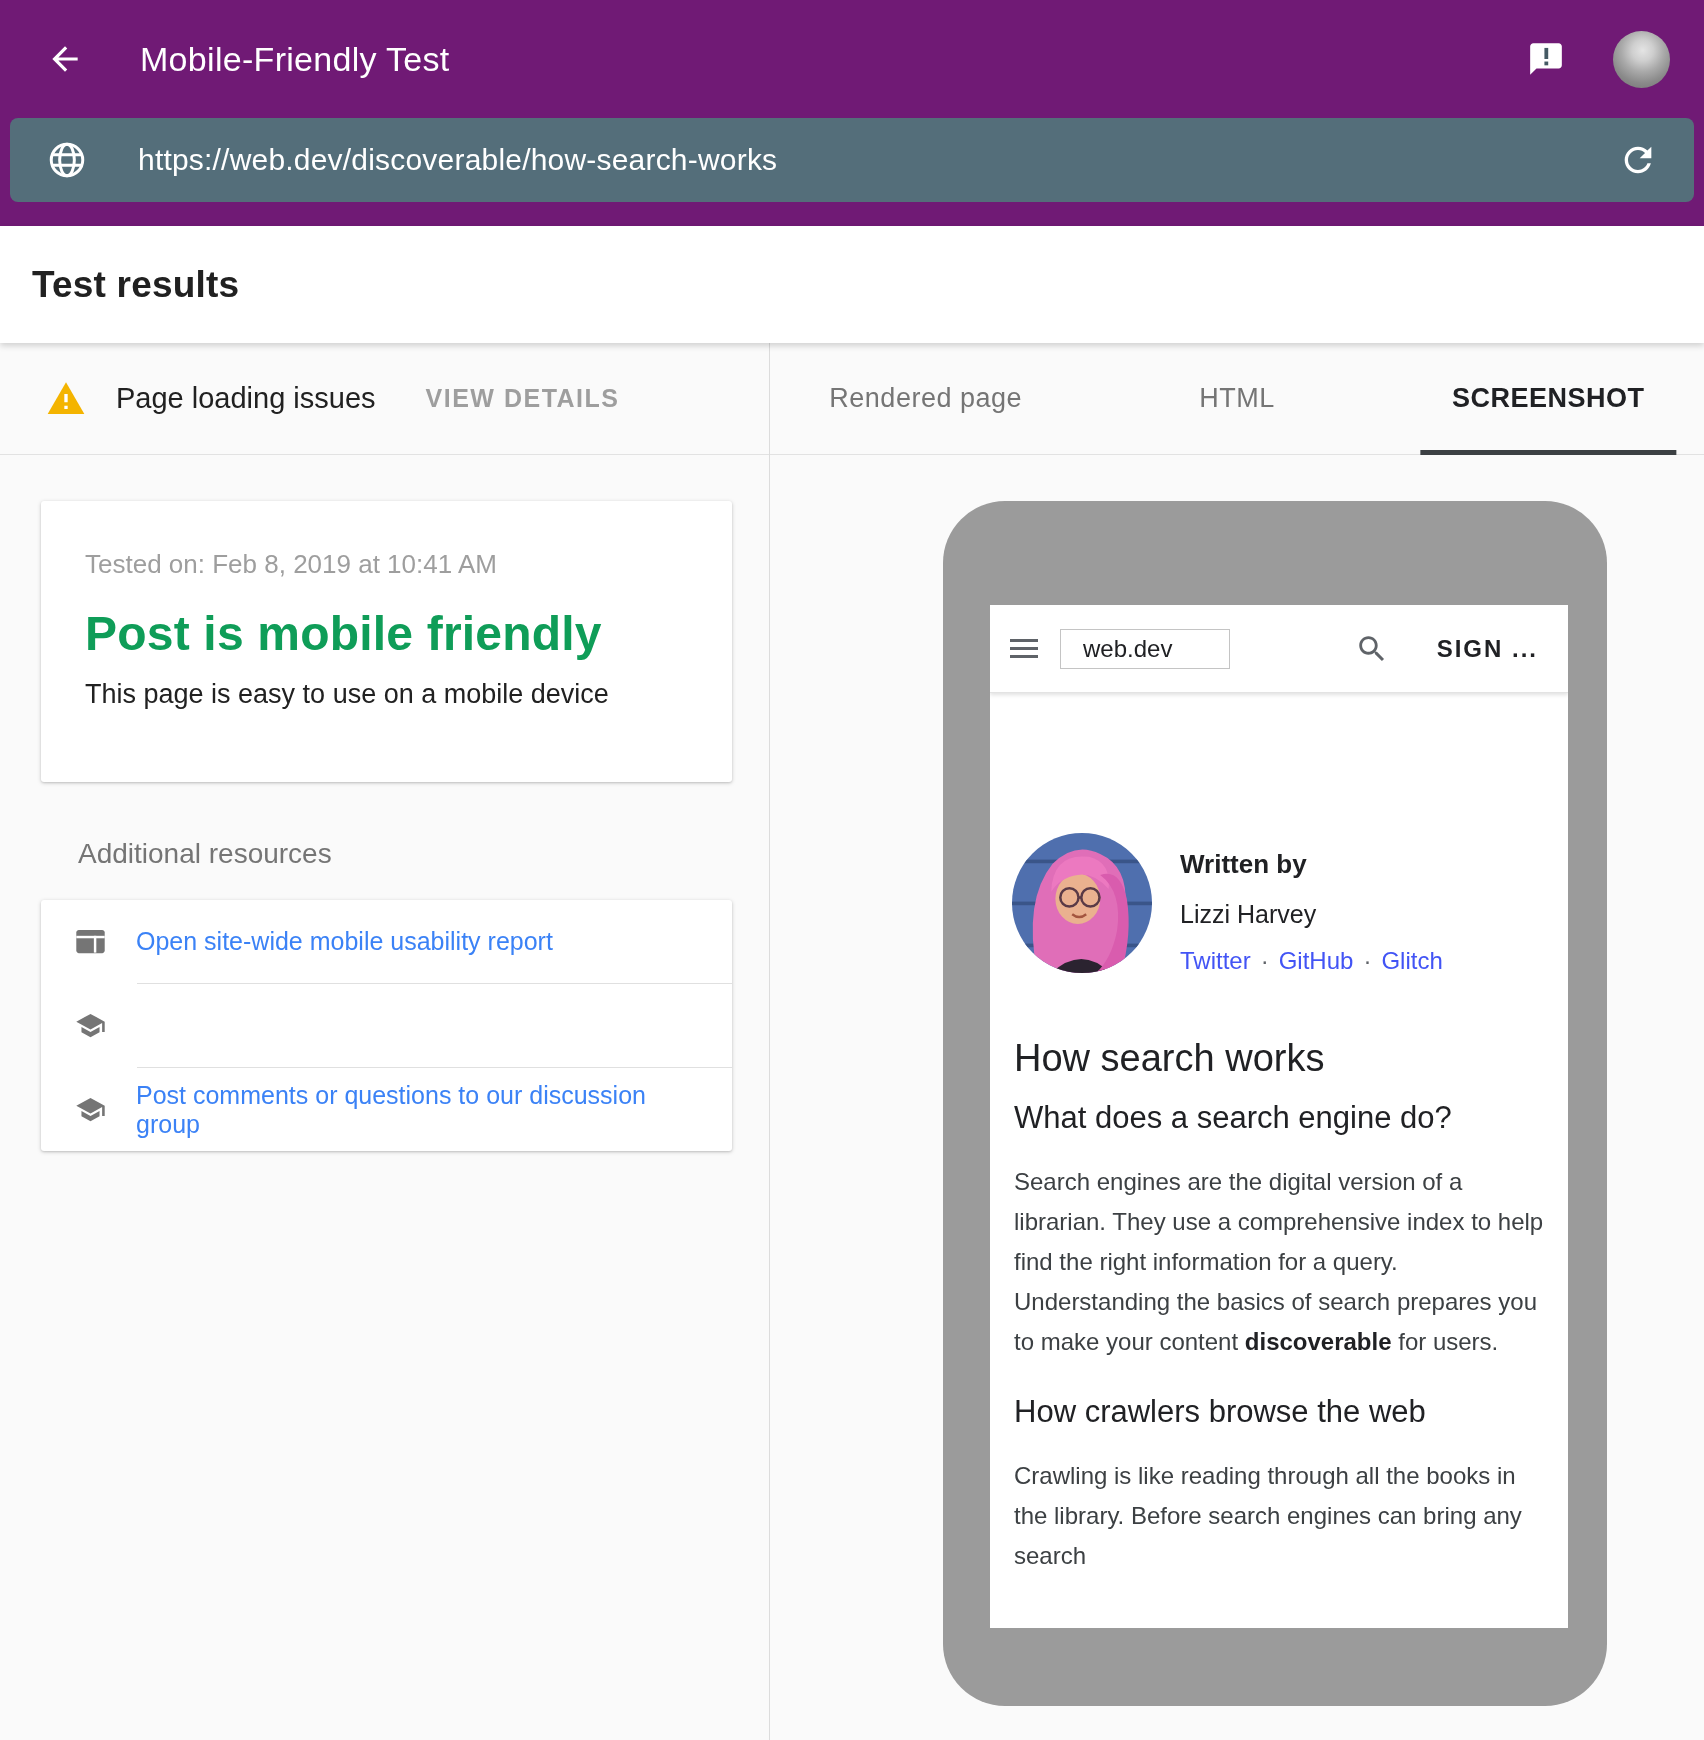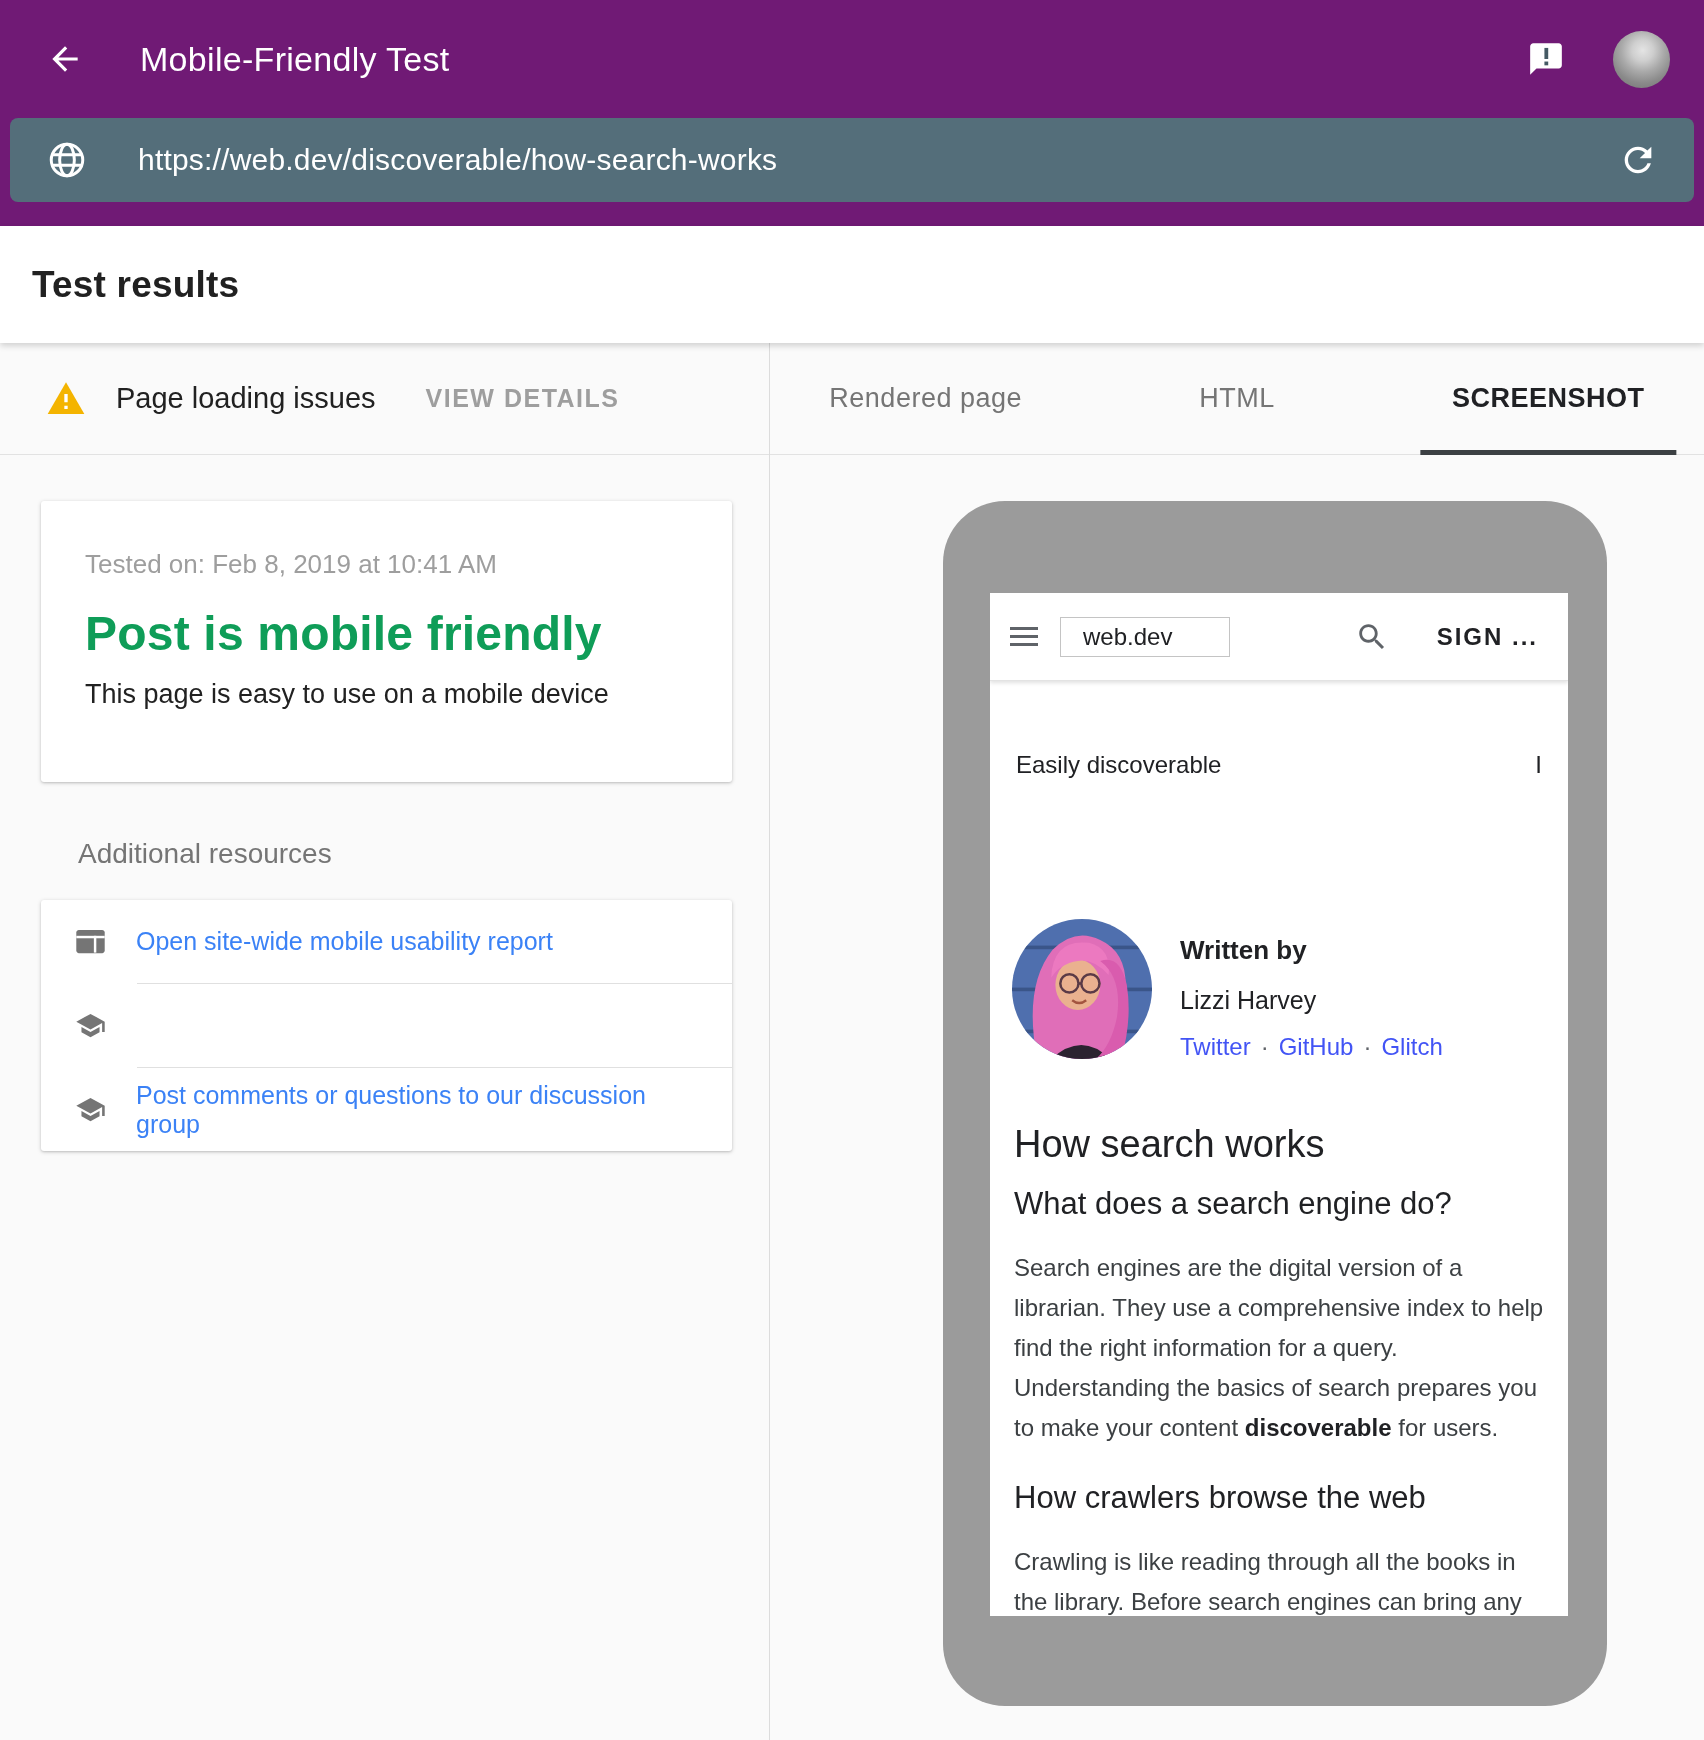--- a/index.html
+++ b/index.html
@@ -61,21 +61,21 @@
   
   .tabs { height:112px; display:flex; border-bottom:1px solid #e2e2e2; }
   .tab { flex:1; display:flex; align-items:center; justify-content:center;
     font-size:27px; color:#757575; position:relative; cursor:pointer; letter-spacing:.5px; }
   .tab.active { color:#202124; font-weight:700; }
   .tab.active::after { content:""; position:absolute; bottom:-1px; left:50%;
     transform:translateX(-50%); width:82%; height:5px; background:#3c4043; }
 
   .phone { width:664px; height:1205px; background:#9b9b9b; border-radius:62px;
     margin:46px 0 0 173px; position:relative; }
-  .screen { position:absolute; left:47px; top:92px; width:578px; height:1023px;
+  .screen { position:absolute; left:47px; top:104px; width:578px; height:1023px;
     background:#fff; overflow:hidden; }
 
   .m-nav { height:88px; display:flex; align-items:center; padding:0 28px 0 20px;
     border-bottom:1px solid #e3e3e3; box-shadow:0 2px 4px rgba(0,0,0,.12);
     position:relative; z-index:1; }
   .hamburger { width:28px; }
   .hamburger div { height:3px; background:#5f6368; margin:5px 0; }
   .site-box { margin-left:22px; width:170px; height:40px; border:1px solid #c4c4c4;
     display:flex; align-items:center; padding-left:22px; font-size:24px; color:#202124; }
   .m-search { margin-left:auto; }
@@ -212,24 +212,20 @@
               <span>web.dev</span>
             </div>
             <span class="m-search">
               <svg viewBox="0 0 24 24">
                   <path d="M15.5 14h-.79l-.28-.27C15.41 12.59 16 11.11 16 9.5 16 5.91 13.09 3 9.5 3S3 5.91 3 9.5 5.91 16 9.5 16c1.61 0 3.09-.59 4.23-1.57l.27.28v.79l5 4.99L20.49 19l-4.99-5zm-6 0C7.01 14 5 11.99 5 9.5S7.01 5 9.5 5 14 7.01 14 9.5 11.99 14 9.5 14z" fill="#5f6368"></path>
                 </svg>
             </span>
             <span class="m-sign">SIGN ...</span>
           </div>
 
-          <div class="m-breadcrumb">
-            <span>Easily discoverable</span>
-            <span>I</span>
-          </div>
 
           <div class="m-author">
             <svg class="m-avatar" viewBox="0 0 100 100">
               <defs>
                   <clipPath id="avclip">
                     <circle cx="50" cy="50" r="50"></circle>
                   </clipPath>
                 </defs>
               <g clip-path="url(#avclip)">
                 <rect width="100" height="100" fill="#4f6fae"></rect>

